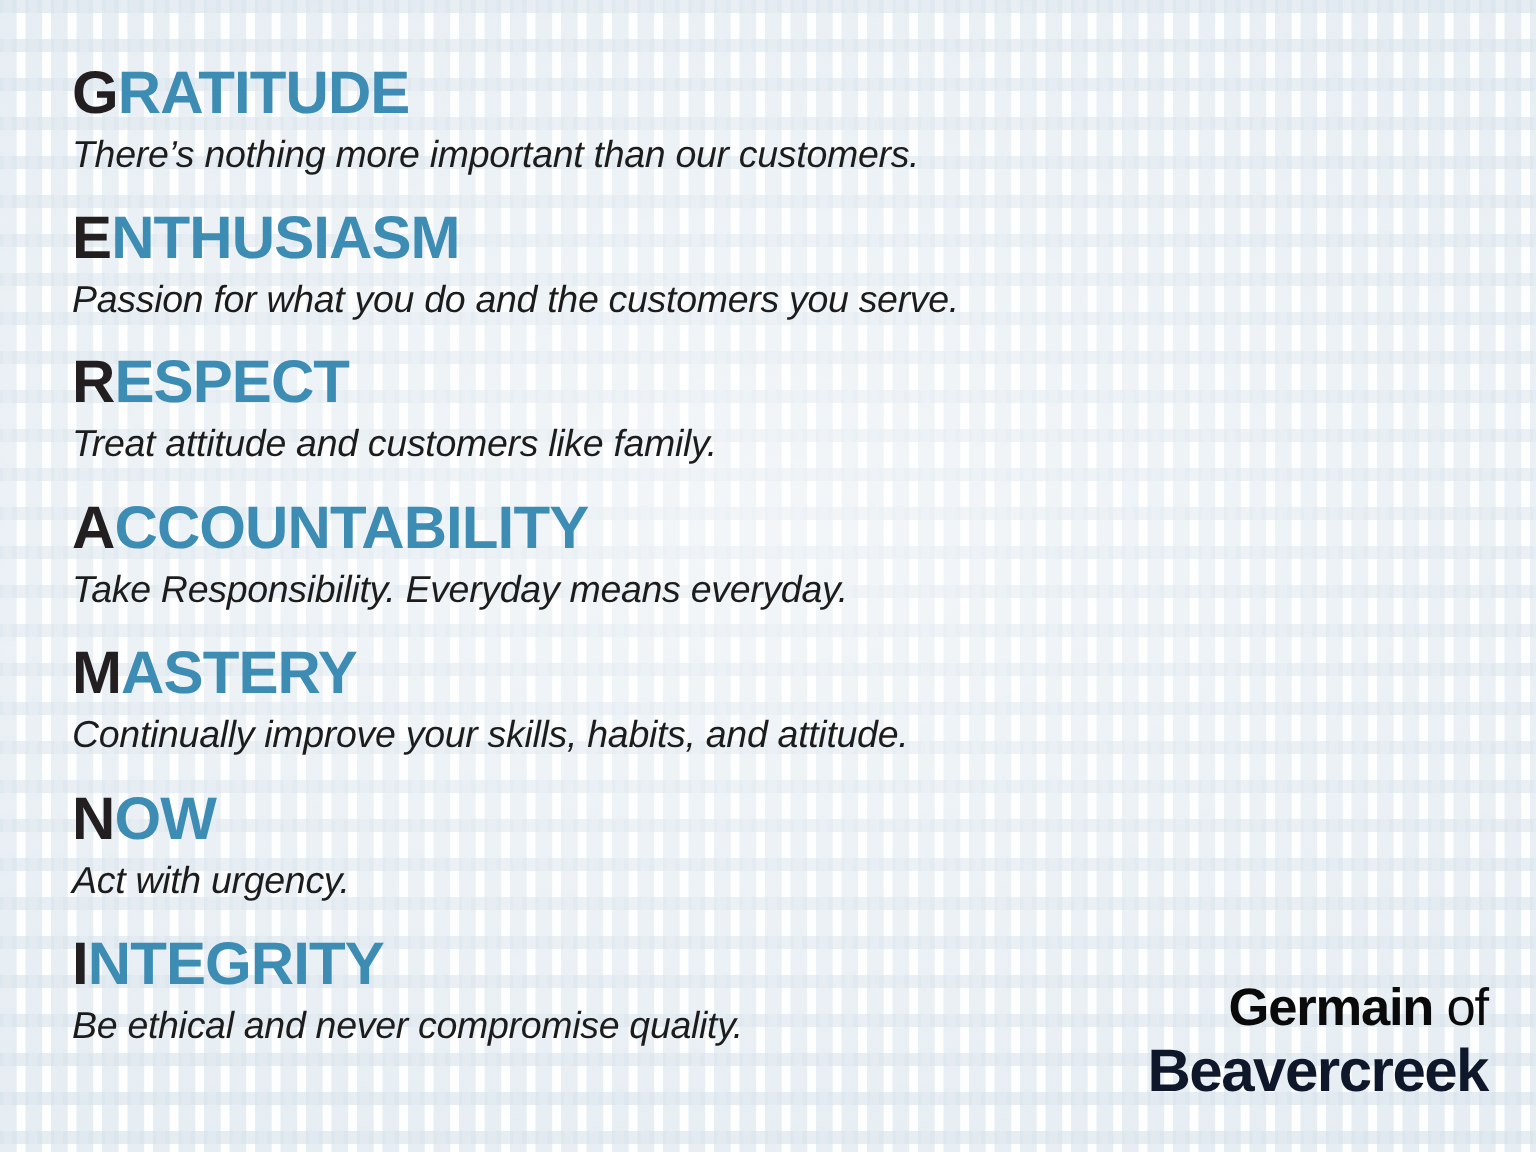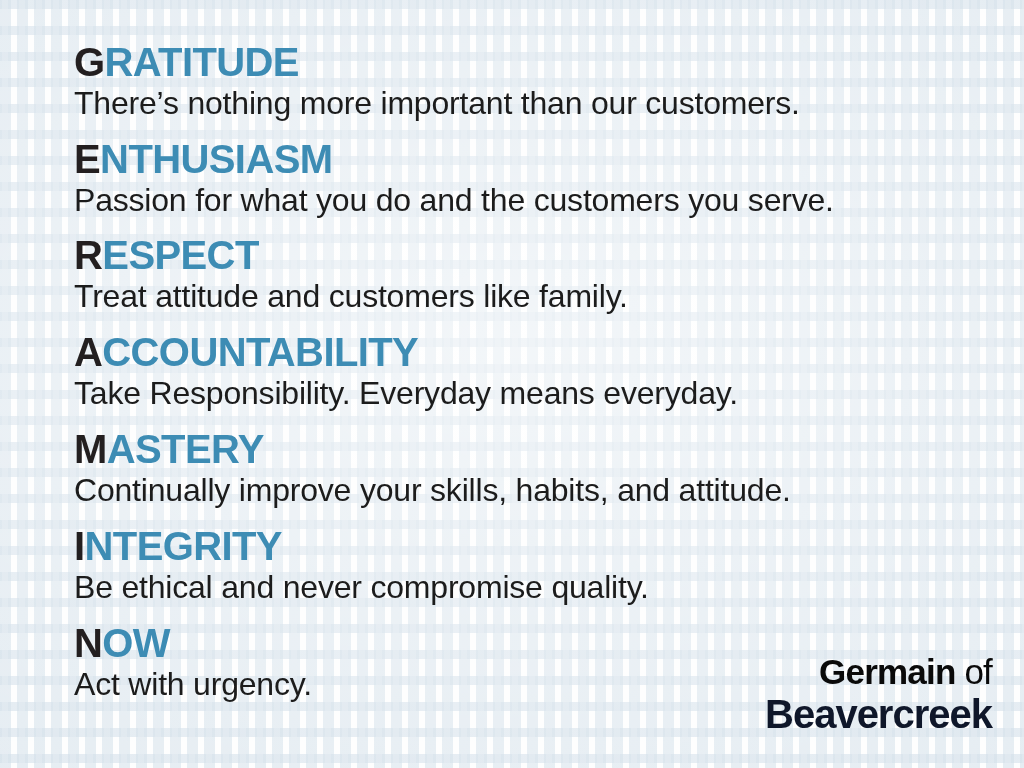--- a/index.html
+++ b/index.html
@@ -38,21 +38,21 @@
     inset: 0;
     background:
       radial-gradient(120% 95% at 50% 45%, rgba(255,255,255,0.62) 0%, rgba(255,255,255,0.30) 55%, rgba(255,255,255,0.10) 100%);
     pointer-events: none;
   }
 
   
   .content {
     position: relative;
     z-index: 2;
-    padding: 34px 0 0 74px;
+    padding: 34px 0 0 48px;
     box-sizing: border-box;
     height: 612px;
   }
 
   .value-block {
     margin: 0 0 15px 0;
   }
 
   .value-heading {
     font-family: "Liberation Sans", sans-serif;
@@ -64,26 +64,27 @@
     white-space: nowrap;
     color: #3d8cb4;
   }
   .value-heading .initial {
     color: #231f20;
   }
 
   .value-desc {
     font-family: "Liberation Sans", sans-serif;
     font-weight: normal;
-    font-size: 32px;
+    font-size: 25px;
     line-height: 32px;
     letter-spacing: -0.2px;
     color: #1c1c1c;
     margin: 1px 0 0 0;
     white-space: nowrap;
+    font-style: italic;
   }
 
   
   #block-gratitude      { margin-top: 4px; }
   #block-enthusiasm     { margin-top: 16px; }
   #block-respect        { }
   #block-mastery        { margin-top: 16px; }
   #block-accountability { margin-top: 16px; }
   #block-integrity      { margin-top: 16px; }
   #block-now            { margin-top: 16px; }
@@ -146,28 +147,28 @@
   <div class="value-block" id="block-accountability">
     <div class="value-heading"><span class="initial">A</span><span class="rest">CCOUNTABILITY</span></div>
     <div class="value-desc">Take Responsibility. Everyday means everyday.</div>
   </div>
 
   <div class="value-block" id="block-mastery">
     <div class="value-heading"><span class="initial">M</span><span class="rest">ASTERY</span></div>
     <div class="value-desc">Continually improve your skills, habits, and attitude.</div>
   </div>
 
+  <div class="value-block" id="block-now">
+    <div class="value-heading"><span class="initial">N</span><span class="rest">OW</span></div>
+    <div class="value-desc">Act with urgency.</div>
+  </div>
+
   <div class="value-block" id="block-integrity">
     <div class="value-heading"><span class="initial">I</span><span class="rest">NTEGRITY</span></div>
     <div class="value-desc">Be ethical and never compromise quality.</div>
-  </div>
-
-  <div class="value-block" id="block-now">
-    <div class="value-heading"><span class="initial">N</span><span class="rest">OW</span></div>
-    <div class="value-desc">Act with urgency.</div>
   </div>
 
 </div>
 
 <div class="logo">
   <div class="logo-line1"><span class="logo-brand">Germain</span><span class="logo-of"> of</span></div>
   <div class="logo-line2">Beavercreek</div>
 </div>
 
 </body></html>

